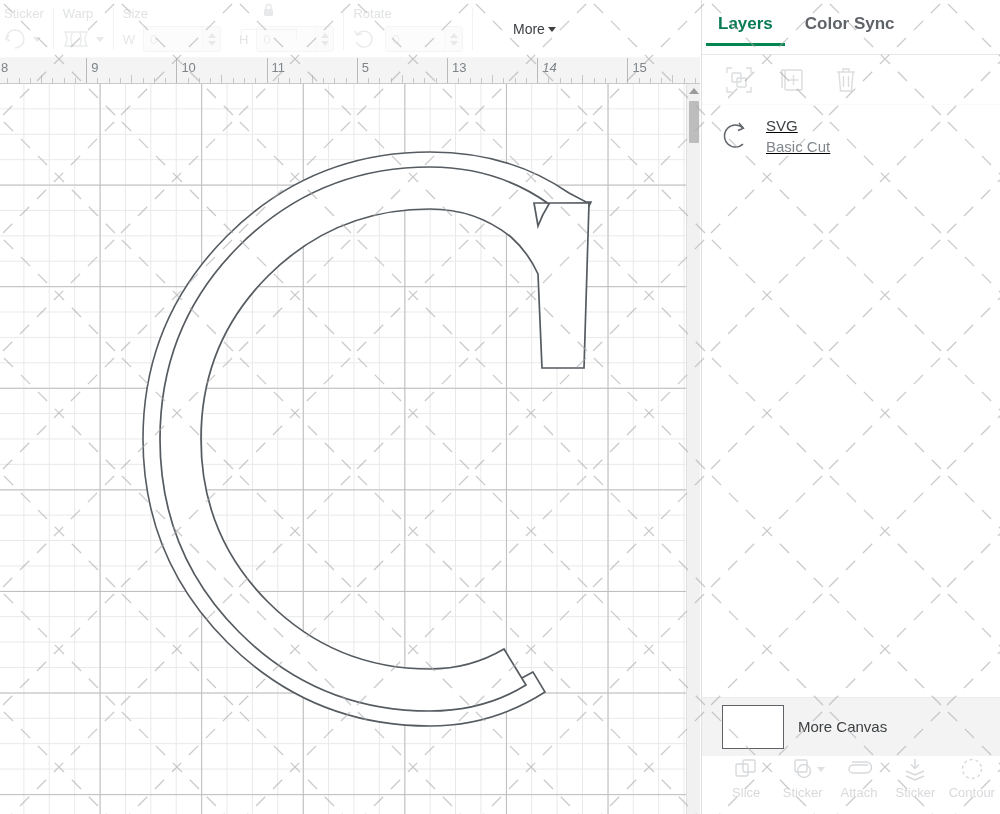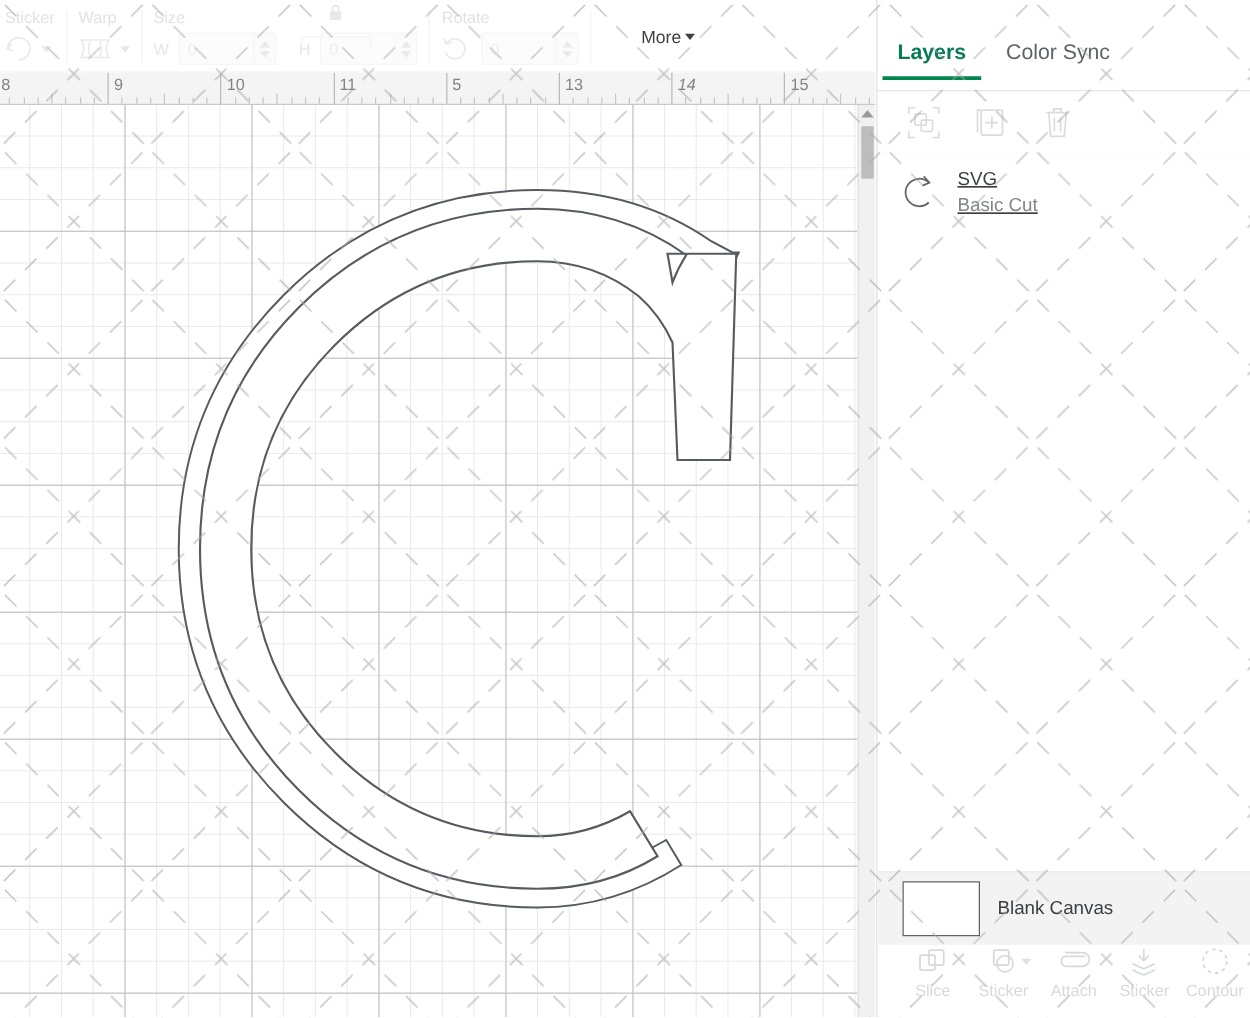--- a/index.html
+++ b/index.html
@@ -162,25 +162,24 @@
     position: absolute; left: 701px; top: 0;
     width: 299px; height: 814px;
     background: #ffffff;
     border-left: 1px solid #e0e0e0;
   }
   #panel-tabs {
     position: relative; height: 55px;
     display: flex; align-items: flex-start; gap: 32px;
     padding: 14px 0 0 16px;
     border-bottom: 1px solid #e6e6e6;
-    margin-top: 18px;
   }
   .ptab {
     font-size: 17px; color: #5f6368;
-    padding-bottom: 12px; position: relative;
+    padding-bottom: 12px; position: relative; font-weight: bold;
   }
   .ptab.active { color: #077b55; font-weight: bold; }
   .ptab.active::after {
     content: ""; position: absolute;
     left: -12px; right: -12px; bottom: 0; height: 3px;
     background: #00864e;
   }
   #layer-actions {
     height: 50px;
     display: flex; align-items: center; gap: 28px;
@@ -539,21 +538,21 @@
         </span>
         <span class="layer-txt">
           <span class="layer-title">SVG</span>
           <span class="layer-sub">Basic Cut</span>
         </span>
       </div>
     </div>
 
     <div id="blank-canvas-row">
       <span id="bc-swatch"></span>
-      <span id="bc-label">Blank Canvas</span>
+      <span id="bc-label">More Canvas</span>
     </div>
 
     <div id="bottom-ops">
       <div class="op">
         <span class="op-ico">
           <svg width="24" height="24" viewBox="0 0 24 24" fill="none" stroke="#9aa0a6" stroke-width="1.4">
             <rect x="2" y="7" width="12" height="12" rx="1.5"></rect>
             <rect x="9" y="3" width="12" height="12" rx="1.5"></rect>
           </svg>
         </span>

